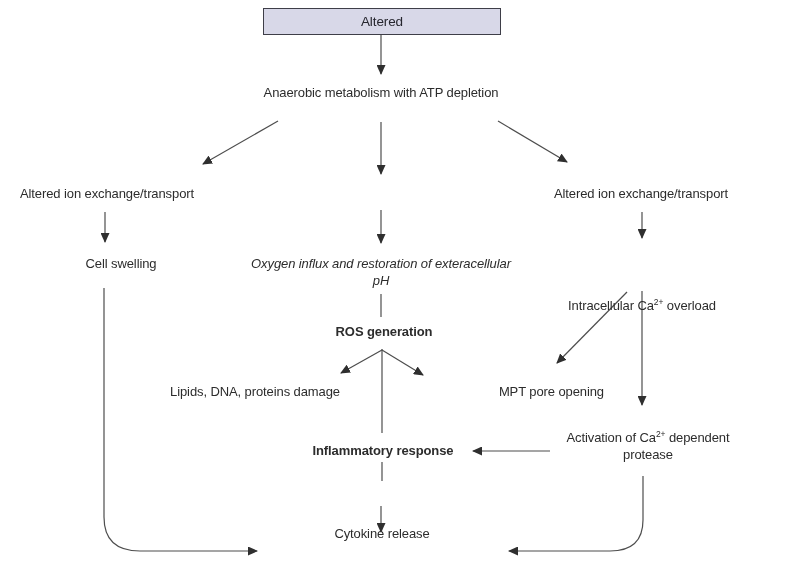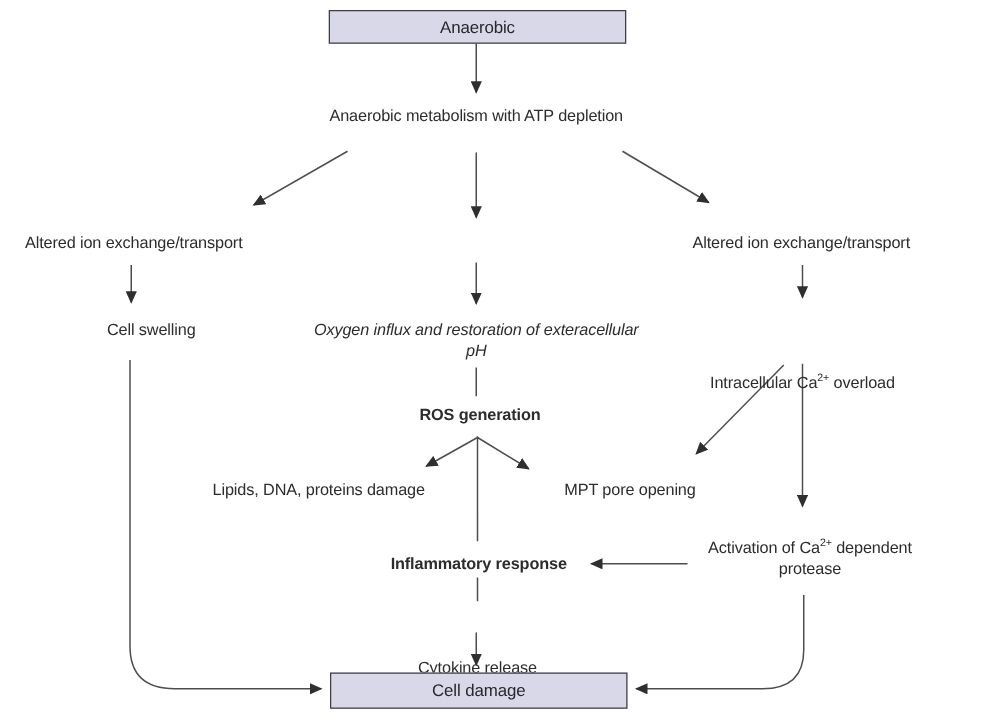--- a/index.html
+++ b/index.html
@@ -25,21 +25,21 @@
   .p-reperfusion{left:263px;top:182px;width:236px;height:26px;}
   .p-celldamage{left:264px;top:538px;width:236px;height:27px;}
   .p-anaerobic{left:181px;top:85px;width:400px;}
   .p-altered-left{left:7px;top:186px;width:200px;}
   .p-altered-right{left:541px;top:186px;width:200px;}
   .p-cellswelling{left:41px;top:256px;width:160px;}
   .p-oxygen{left:221px;top:256px;width:320px;font-style:italic;}
   .p-intracellular{left:532px;top:258px;width:220px;margin-top:40px;}
   .p-ros{left:284px;top:324px;width:200px;}
   .p-lipids{left:145px;top:384px;width:220px;}
-  .p-mpt{left:404px;top:384px;width:200px;}
+  .p-mpt{left:404px;top:384px;width:200px;text-align:right;}
   .p-inflammatory{left:283px;top:443px;width:200px;}
   .p-activation{left:543px;top:430px;width:210px;}
   .p-cytokine{left:282px;top:486px;width:200px;margin-top:40px;}
 </style>
 </head>
 <body>
 
 <div class="canvas">
 
   <svg class="arrows" width="800" height="578" viewBox="0 0 800 578" xmlns="http://www.w3.org/2000/svg">
@@ -64,21 +64,21 @@
       <line x1="642" y1="291" x2="642" y2="405" marker-end="url(#ah)"></line>
       <line x1="550" y1="451" x2="473" y2="451" marker-end="url(#ah)"></line>
       <line x1="382" y1="462" x2="382" y2="481"></line>
       <line x1="381" y1="506" x2="381" y2="532" marker-end="url(#ah)"></line>
       <path d="M104,288 L104,517 Q104,551 140,551 L257,551" marker-end="url(#ah)"></path>
       <path d="M643,476 L643,520 Q643,551 610,551 L509,551" marker-end="url(#ah)"></path>
     </g>
   </svg>
 
   <div class="box p-ischemia">
-    <span>Anaerobic</span>
+    <span>Altered</span>
   </div>
 
   <div class="label p-anaerobic">Anaerobic metabolism with ATP depletion</div>
 
   <div class="label p-altered-left">Altered ion exchange/transport</div>
 
 
   <div class="label p-altered-right">Altered ion exchange/transport</div>
 
   <div class="label p-cellswelling">Cell swelling</div>
@@ -99,17 +99,14 @@
   <div class="label p-mpt">MPT pore opening</div>
 
   <div class="label bold p-inflammatory">Inflammatory response</div>
 
   <div class="label p-activation">
     <span>Activation of Ca</span><sup>2+</sup><span> dependent protease</span>
   </div>
 
   <div class="label p-cytokine">Cytokine release</div>
 
-  <div class="box p-celldamage">
-    <span>Cell damage</span>
-  </div>
 
 </div>
 
 </body></html>

